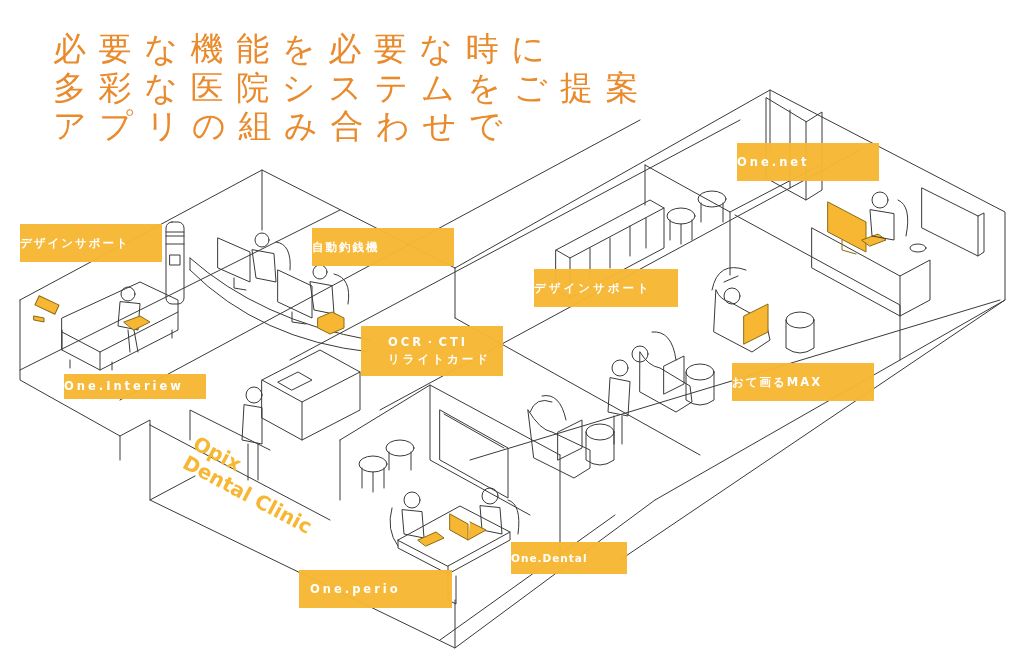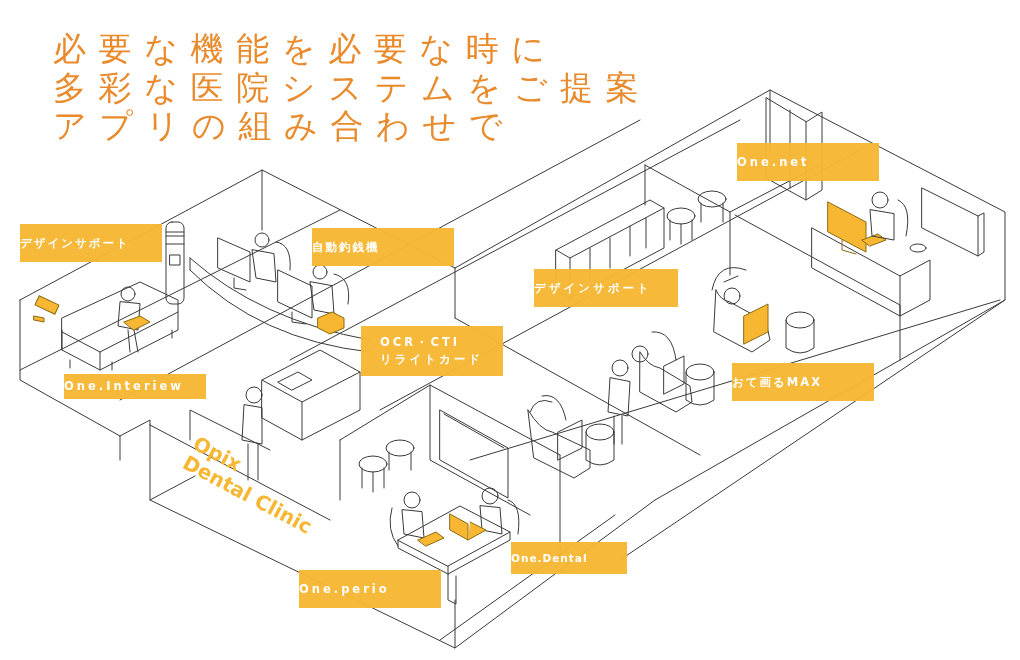--- a/index.html
+++ b/index.html
@@ -213,21 +213,21 @@
 </div>
 
 <div class="label" style="left:20px; top:224px; width:142px; height:38px;">
   <span class="inner">デザインサポート</span>
 </div>
 
 <div class="label" style="left:312px; top:228px; width:142px; height:38px;">
   <span class="inner">自動釣銭機</span>
 </div>
 
-<div class="label" style="left:361px; top:326px; width:142px; height:50px; justify-content:flex-start; padding-left:19px; box-sizing:border-box;">
+<div class="label" style="left:361px; top:326px; width:142px; height:50px; justify-content:flex-start; padding-left:27px; box-sizing:border-box;">
   <span class="inner" style="text-align:left; letter-spacing:3px;">
     <span class="line2">OCR・CTI</span>
     <span class="line2">リライトカード</span>
   </span>
 </div>
 
 <div class="label" style="left:64px; top:374px; width:142px; height:25px; letter-spacing:3px;">
   <span class="inner">One.Interiew</span>
 </div>
 
@@ -240,15 +240,15 @@
 </div>
 
 <div class="label" style="left:732px; top:363px; width:142px; height:38px; letter-spacing:2px;">
   <span class="inner">おて画るMAX</span>
 </div>
 
 <div class="label" style="left:511px; top:542px; width:116px; height:32px; font-size:10.5px; letter-spacing:1px;">
   <span class="inner">One.Dental</span>
 </div>
 
-<div class="label" style="left:299px; top:570px; width:142px; height:38px; letter-spacing:3px;">
+<div class="label" style="left:299px; top:570px; width:142px; height:38px; letter-spacing:3px;padding-left:11px;">
   <span class="inner">One.perio</span>
 </div>
 
 </body></html>

